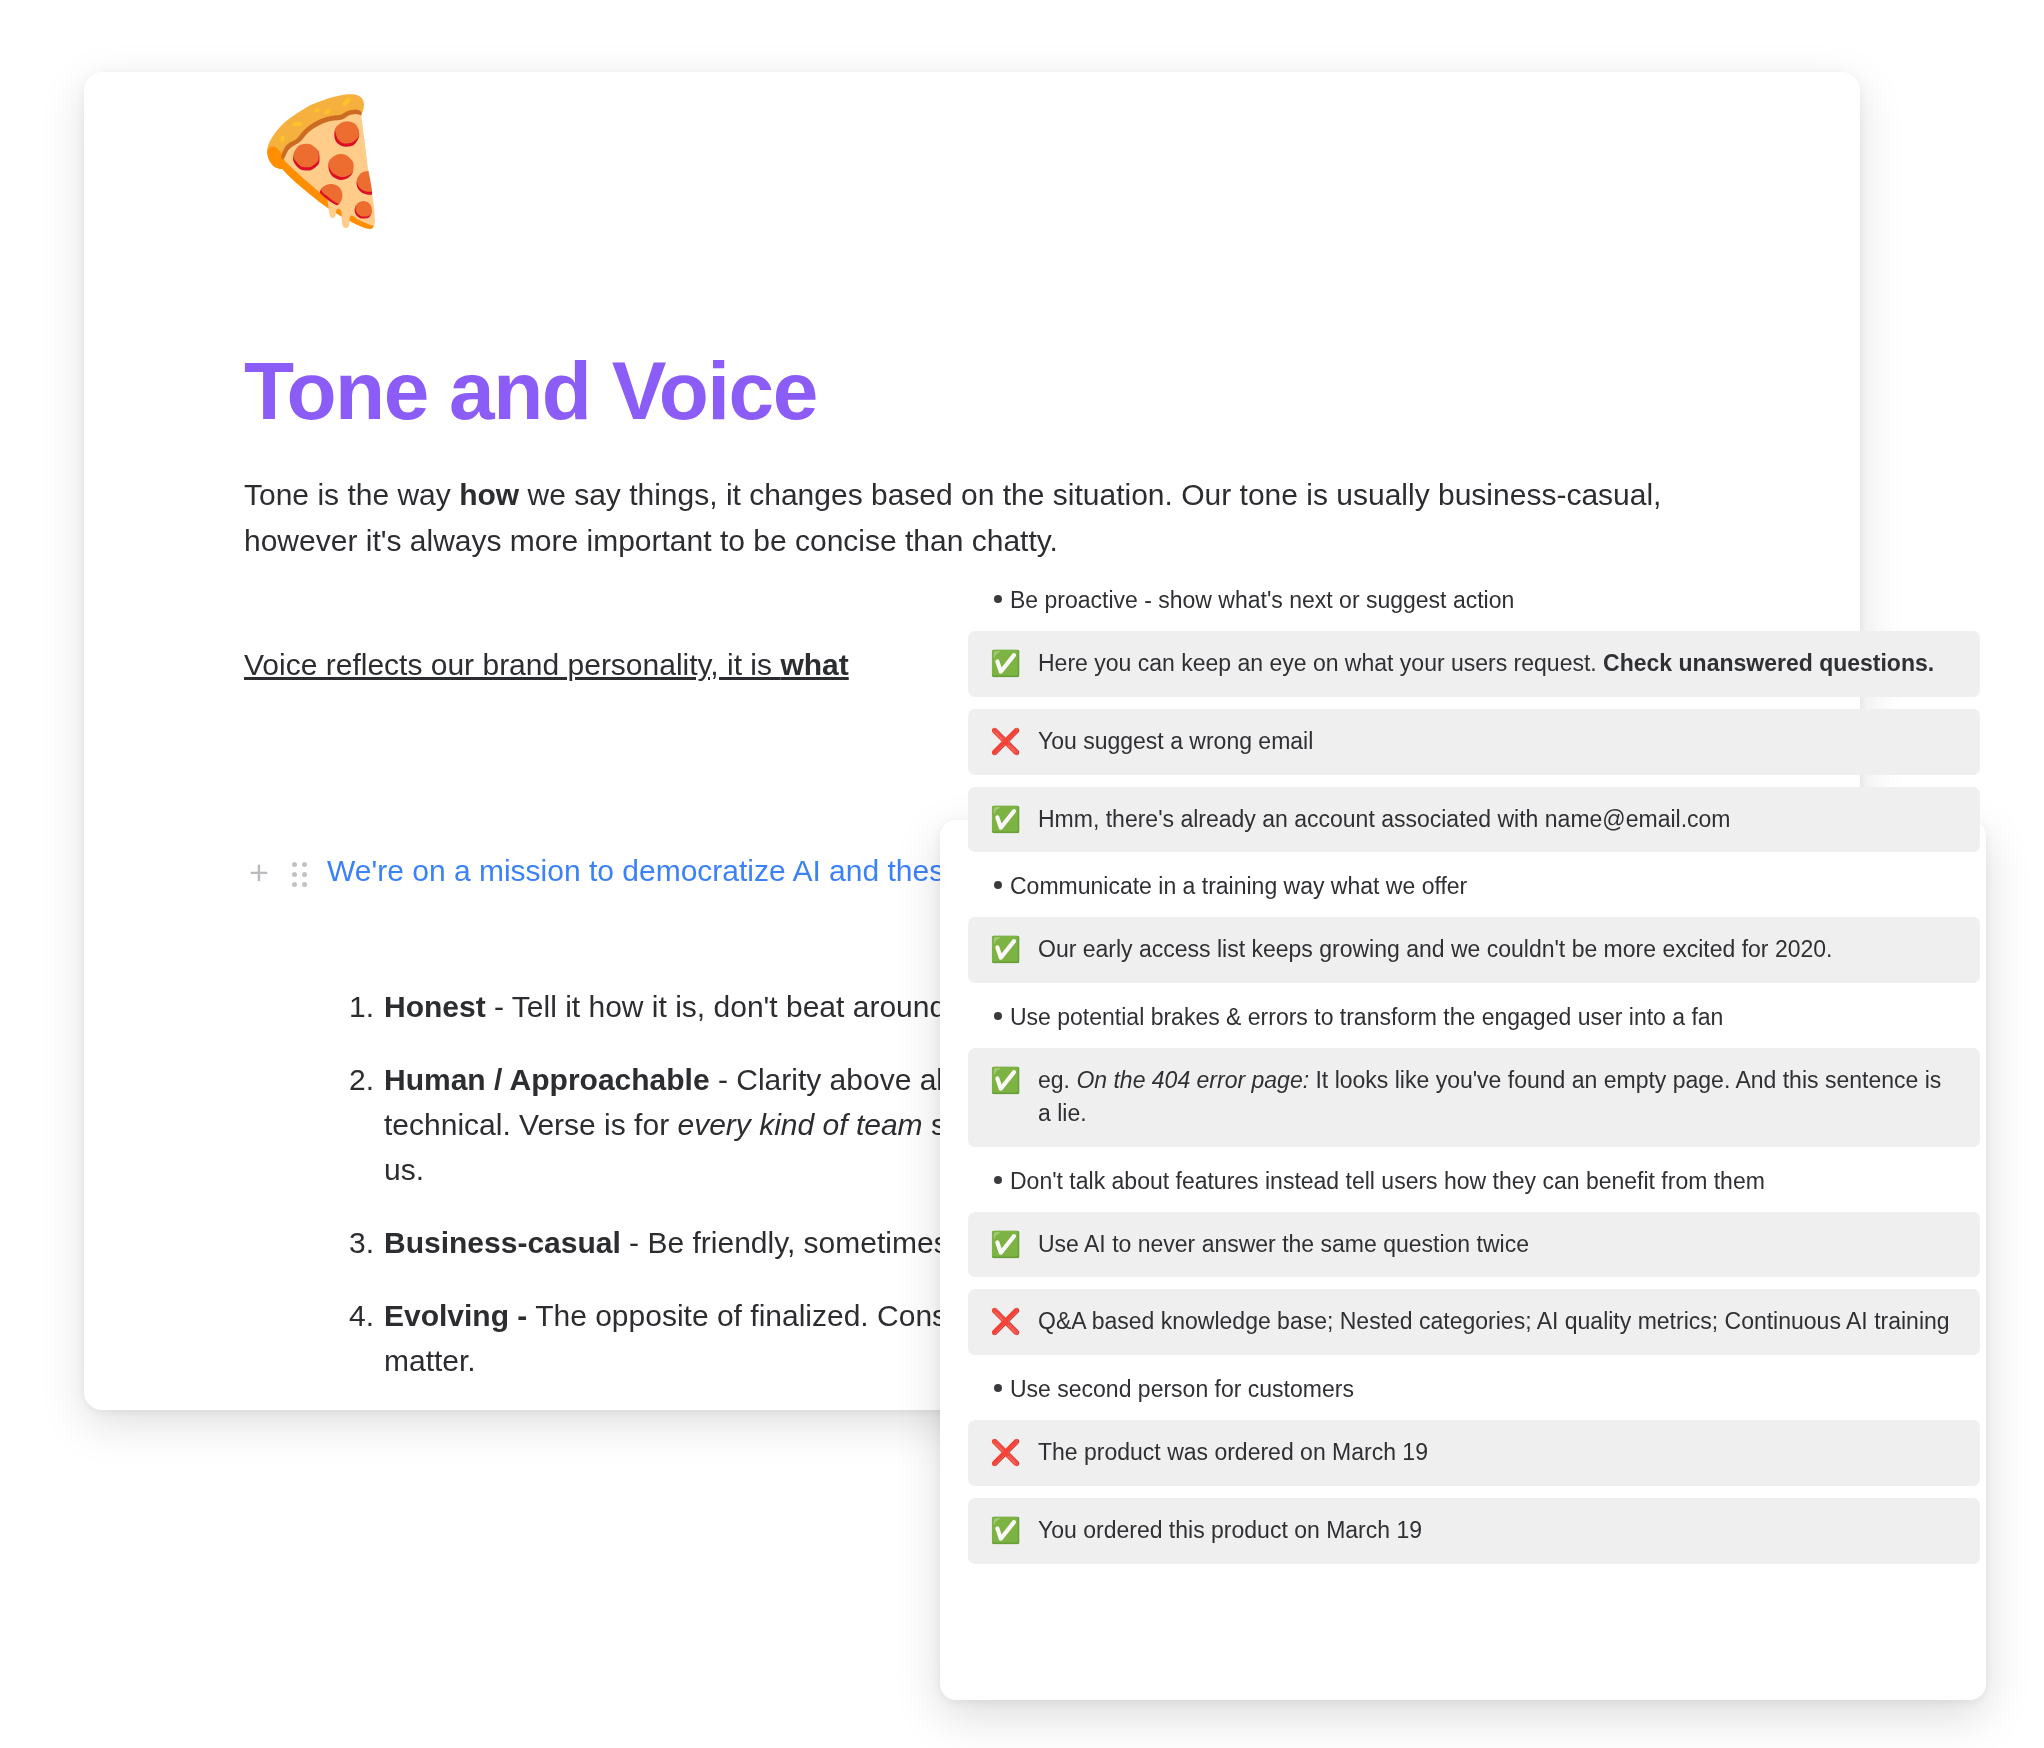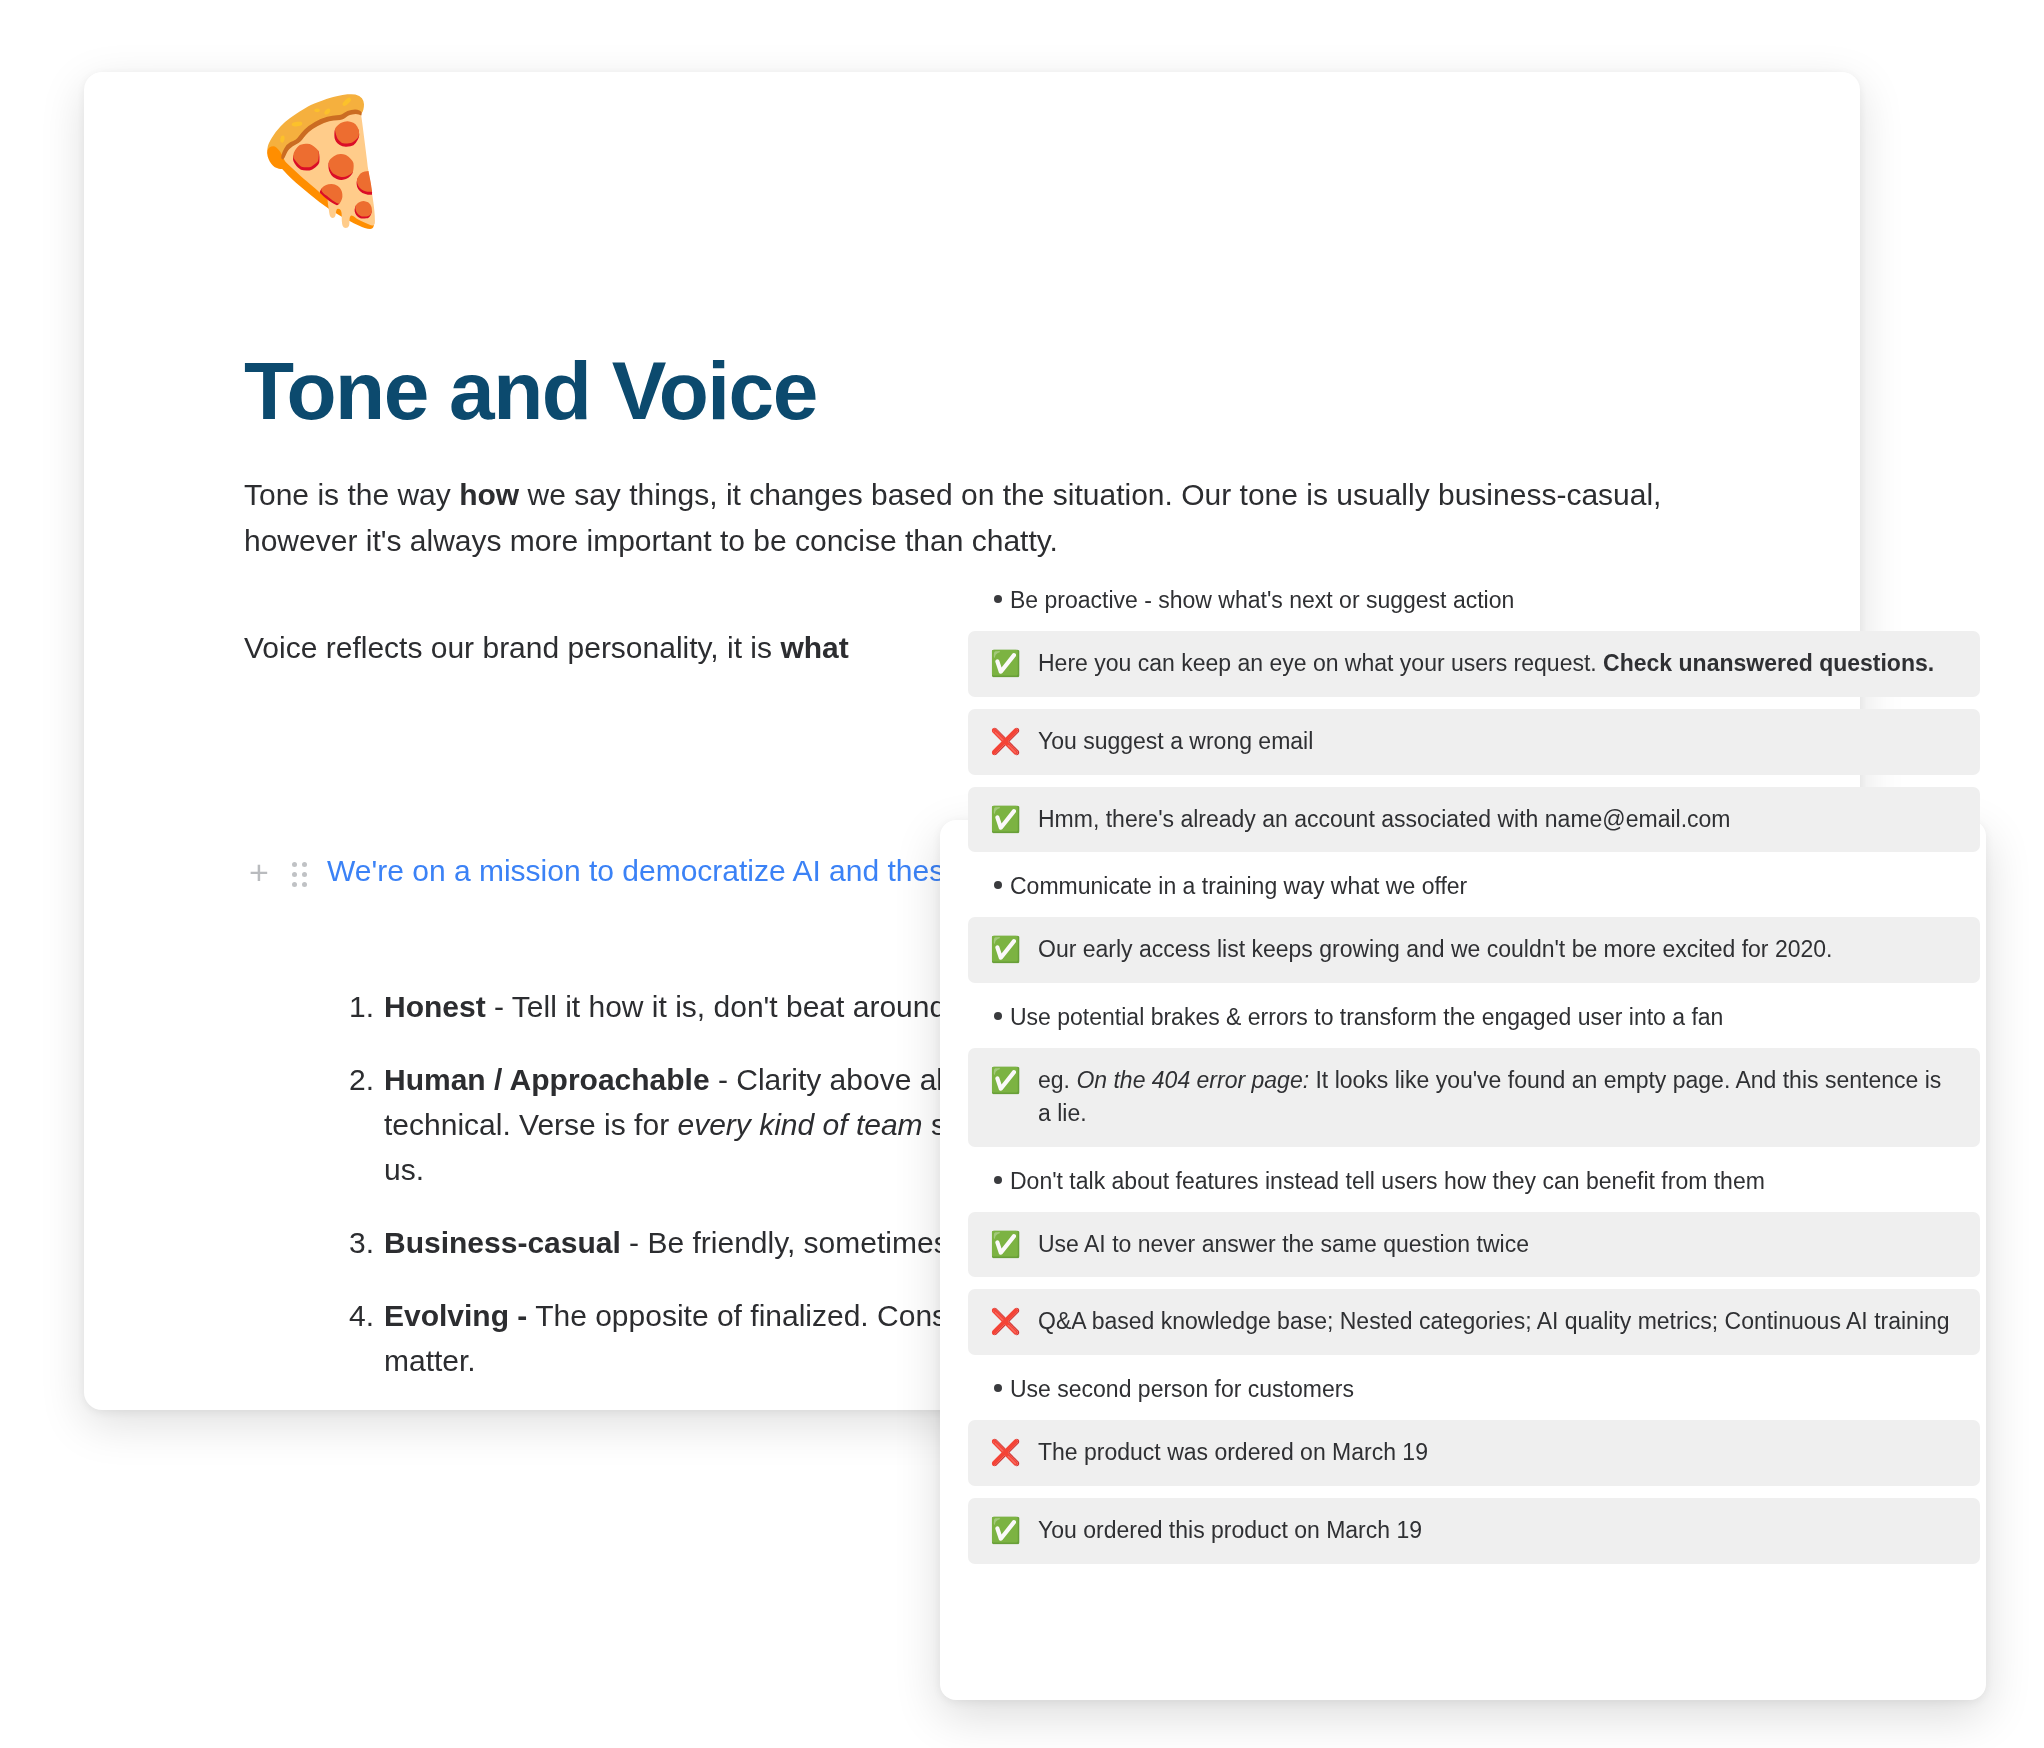--- a/index.html
+++ b/index.html
@@ -47,34 +47,34 @@
     user-select: none;
   }
 
   .doc-title {
     position: absolute;
     left: 160px;
     top: 272px;
     font-size: 82px;
     font-weight: bold;
     letter-spacing: -1.5px;
-    color: #0c4a6e;
+    color: #8b5cf6;
   }
 
   .doc-para {
     position: absolute;
     left: 160px;
     font-size: 30px;
     line-height: 1.52;
     color: #2c2d30;
   }
   .doc-para b { font-weight: bold; }
 
   .p1 { top: 400px; width: 1430px; }
-  .p2 { top: 553px; width: 1430px; }
+  .p2 { top: 570px; width: 1430px; text-decoration: underline; }
   .handle-plus {
     position: absolute;
     left: 158px;
     top: 785px;
     width: 34px;
     height: 34px;
     color: #b9bbbe;
     font-size: 34px;
     line-height: 30px;
     text-align: center;

